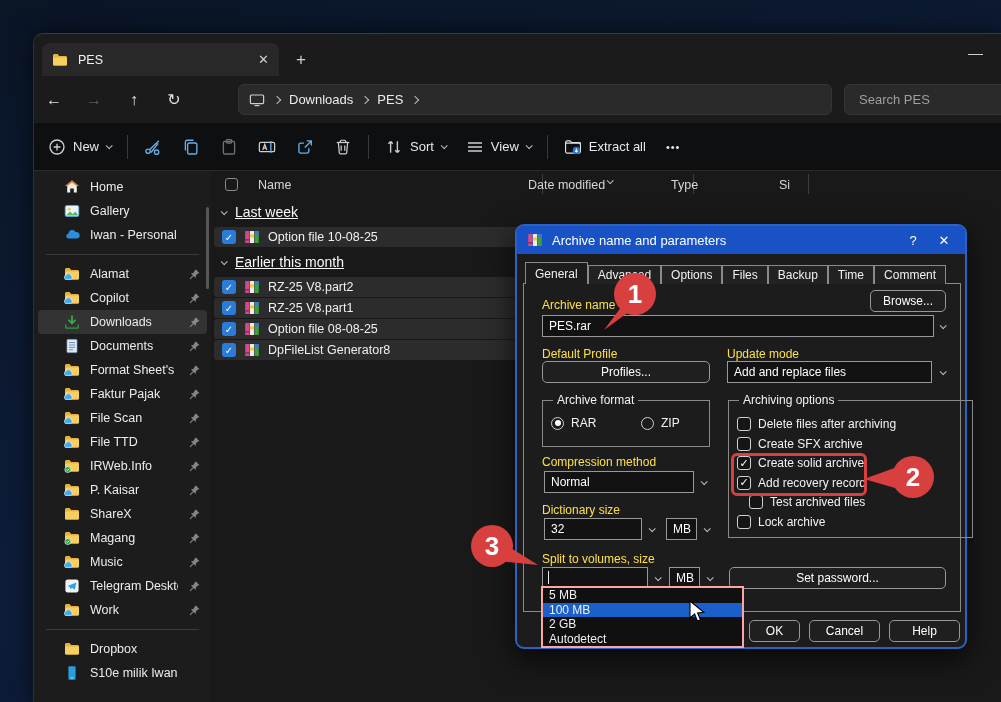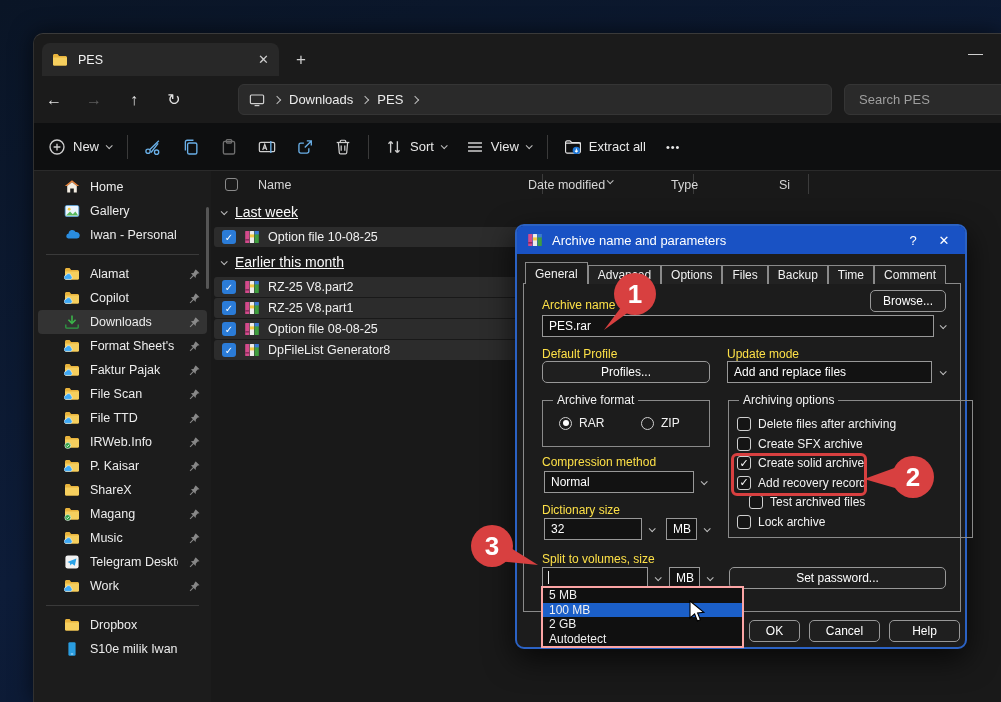--- a/index.html
+++ b/index.html
@@ -326,20 +326,34 @@
             <span class="lbl">Downloads</span>
             <span class="pin">
               <svg viewBox="0 0 16 16" width="100%" height="100%">
                 <path d="M9.6 1.8l4.6 4.6-2.2.5-2.3 2.3-.3 3.1-2.4-2.4L3 13.9l-.9-.9 3.9-4-2.4-2.4 3.1-.3L9 2z" fill="#9a9a9a"></path>
               </svg>
             </span>
           </div>
           <div class="side-item">
             <span class="ic">
               <svg viewBox="0 0 16 16" width="100%" height="100%">
+                <rect x="3" y="1.4" width="10" height="13.2" rx="1" fill="#dfe9f5" stroke="#8aa8c8" stroke-width=".7"></rect>
+                <path d="M5 4.6h6M5 7h6M5 9.4h6M5 11.8h4" stroke="#5b86b8" stroke-width=".9"></path>
+              </svg>
+            </span>
+            <span class="lbl">Documents</span>
+            <span class="pin">
+              <svg viewBox="0 0 16 16" width="100%" height="100%">
+                <path d="M9.6 1.8l4.6 4.6-2.2.5-2.3 2.3-.3 3.1-2.4-2.4L3 13.9l-.9-.9 3.9-4-2.4-2.4 3.1-.3L9 2z" fill="#9a9a9a"></path>
+              </svg>
+            </span>
+          </div>
+          <div class="side-item">
+            <span class="ic">
+              <svg viewBox="0 0 16 16" width="100%" height="100%">
                 <path d="M1 3.6C1 2.7 1.7 2 2.6 2h3l1.5 1.9h6.3c.9 0 1.6.7 1.6 1.6V12c0 .9-.7 1.6-1.6 1.6H2.6C1.7 13.6 1 12.9 1 12z" fill="#e8b33c"></path>
                 <path d="M1 5.4h14V12c0 .9-.7 1.6-1.6 1.6H2.6C1.7 13.6 1 12.9 1 12z" fill="#f6cf5e"></path>
                 <path d="M1.6 13.4a2.1 2.1 0 0 1 .5-4.1 2.7 2.7 0 0 1 5.2.7 1.9 1.9 0 0 1-.5 3.4z" fill="#3fa9f5" stroke="#fff" stroke-width=".5"></path>
               </svg>
             </span>
             <span class="lbl">Format Sheet's</span>
             <span class="pin">
               <svg viewBox="0 0 16 16" width="100%" height="100%">
                 <path d="M9.6 1.8l4.6 4.6-2.2.5-2.3 2.3-.3 3.1-2.4-2.4L3 13.9l-.9-.9 3.9-4-2.4-2.4 3.1-.3L9 2z" fill="#9a9a9a"></path>
               </svg>
@@ -658,21 +672,21 @@
     <div class="dlbl" style="left:210px;top:121px">Update mode</div>
     <div class="dinput" style="left:210px;top:135px;width:205px">Add and replace files</div>
     <div class="dchev" style="left:418px;top:135px">
         <span class="cv down small"></span>
       </div>
 
     <div class="dgroup" style="left:25px;top:174px;width:168px;height:47px">
       <span class="glbl">Archive format</span>
     </div>
     <div id="format-radios">
-        <label class="radio" style="left: 42px; top: 190px;">
+        <label class="radio" style="left: 34px; top: 190px;">
           <span class="rdot">
             <i></i>
           </span>
           <span>RAR</span>
         </label>
         <label class="radio" style="left: 124px; top: 190px;">
           <span class="rdot"></span>
           <span>ZIP</span>
         </label>
       </div>

